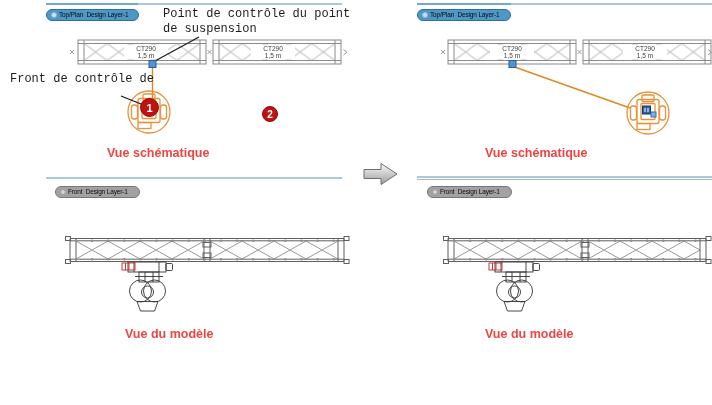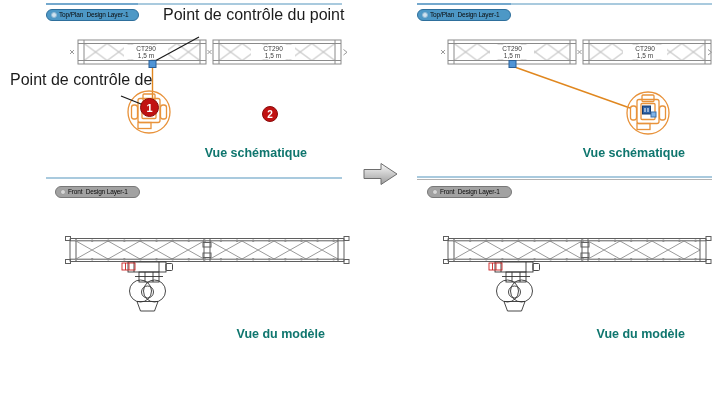--- a/index.html
+++ b/index.html
@@ -12,23 +12,23 @@
   .hline-dark{position:absolute;height:2px;background:#74a8cd;z-index:0;}
   .grayline{position:absolute;height:1px;background:#b3b3b3;z-index:0;}
   .tab{position:absolute;height:12px;border-radius:6px;display:flex;align-items:center;
        gap:2px;padding:0 4px;box-sizing:border-box;z-index:4;}
   .tab-plan{background:#4d98c6;border:1px solid #2e6f9c;}
   .tab-front{background:#a2a2a2;border:1px solid #787878;}
   .tab .dot{width:4px;height:4px;border-radius:50%;flex:0 0 auto;}
   .tab-plan .dot{background:#cfe3f0;border:1px solid #8fb8d4;}
   .tab-front .dot{background:#d6d6d6;border:1px solid #9a9a9a;}
   .tab-lbl{font-size:6.5px;line-height:1;color:#0a0a0a;white-space:pre;letter-spacing:-0.15px;}
-  .ann{position:absolute;font-size:16px;line-height:15px;color:#1c1c1c;z-index:2;}
-  .cap{position:absolute;width:200px;text-align:right;font-weight:bold;font-size:12.5px;
-       color:#0f766e;z-index:2;}
+  .ann{position:absolute;font-size:12px;line-height:15px;color:#1c1c1c;z-index:2;font-family:Liberation Mono, monospace;}
+  .cap{position:absolute;width:200px;text-align:left;font-weight:bold;font-size:12.5px;
+       color:#ef4444;z-index:2;}
   .tlabel{position:absolute;top:45px;width:44px;text-align:center;font-size:6.5px;
           line-height:7px;color:#3c3c3c;background:#fff;z-index:2;}
   .badge{position:absolute;border-radius:50%;background:#c11212;border:1px solid #8a0b0b;
          color:#fff;font-weight:bold;display:flex;align-items:center;justify-content:center;
          z-index:5;box-sizing:border-box;}
   .b1{left:140px;top:98px;width:19px;height:19px;font-size:11px;}
   .b2{left:262px;top:106px;width:16px;height:16px;font-size:10px;}
 </style>
 </head>
 <body>
@@ -55,23 +55,24 @@
     <span class="dot"></span>
     <span class="tab-lbl">Front  Design Layer-1</span>
   </div>
   <div class="tab tab-front" style="left:427px;top:186px;width:85px;">
     <span class="dot"></span>
     <span class="tab-lbl">Front  Design Layer-1</span>
   </div>
 
   <div class="ann" style="left:163px;top:7px;">
     <div>Point de contrôle du point</div>
+    <div>de suspension</div>
   </div>
   <div class="ann" style="left:10px;top:72px;">
-    <div>Point de contrôle de</div>
+    <div>Front de contrôle de</div>
   </div>
 
   <div class="tlabel" style="left:124px;">
     <div>CT290</div>
     <div>1,5 m</div>
   </div>
   <div class="tlabel" style="left:251px;">
     <div>CT290</div>
     <div>1,5 m</div>
   </div>

